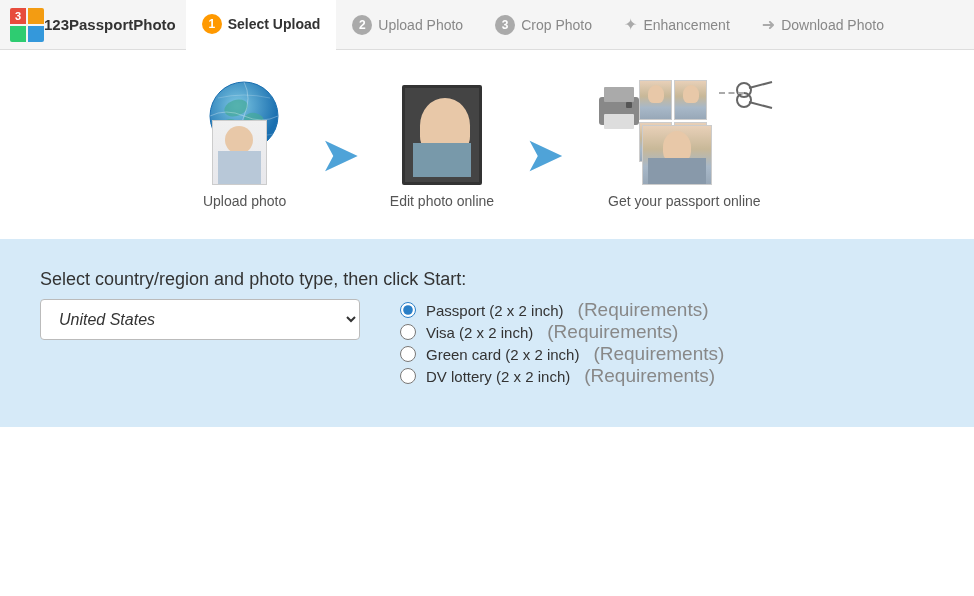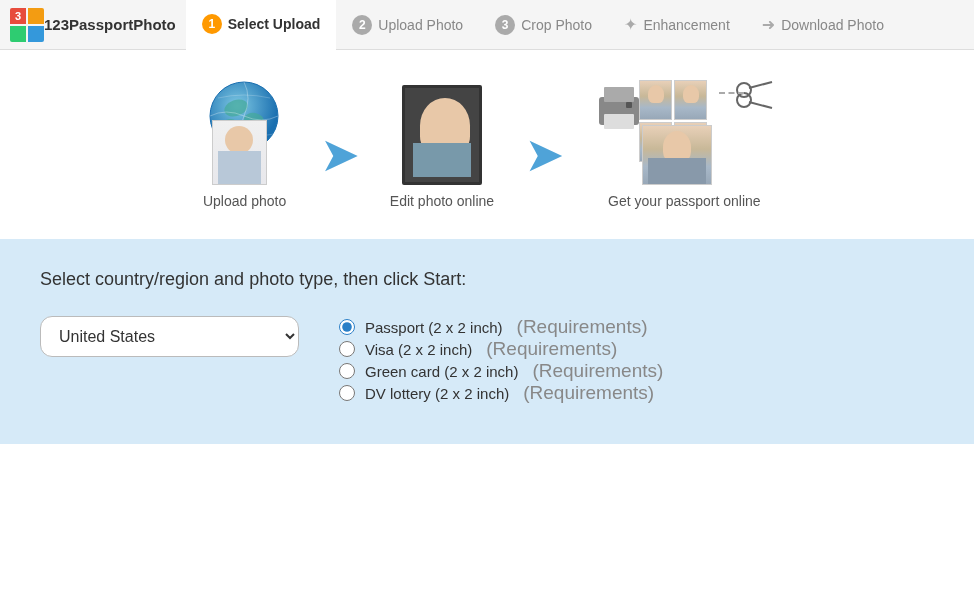--- a/index.html
+++ b/index.html
@@ -90,38 +90,39 @@
 
     
     .selection-panel {
       background: #d6eaf8;
       margin: 10px 0 0 0;
       padding: 30px 40px 40px;
     }
     .selection-title {
       font-size: 18px;
       color: #333;
-      margin-bottom: 26px;
+      margin-bottom: 9px;
     }
     .selection-body {
       display: flex;
       gap: 40px;
       align-items: flex-start;
     }
     .country-select {
-      width: 259px;
+      width: 320px;
       padding: 10px 14px;
       font-size: 16px;
       border: 1px solid #bbb;
-      border-radius: 12px;
+      border-radius: 4px;
       background: #fff;
       color: #333;
       appearance: auto;
       cursor: pointer;
       flex-shrink: 0;
+      font-style: italic;
     }
     .photo-types {
       display: flex;
       flex-direction: column;
     }
     .radio-row {
       display: flex;
       align-items: center;
       gap: 10px;
       font-size: 15px;

